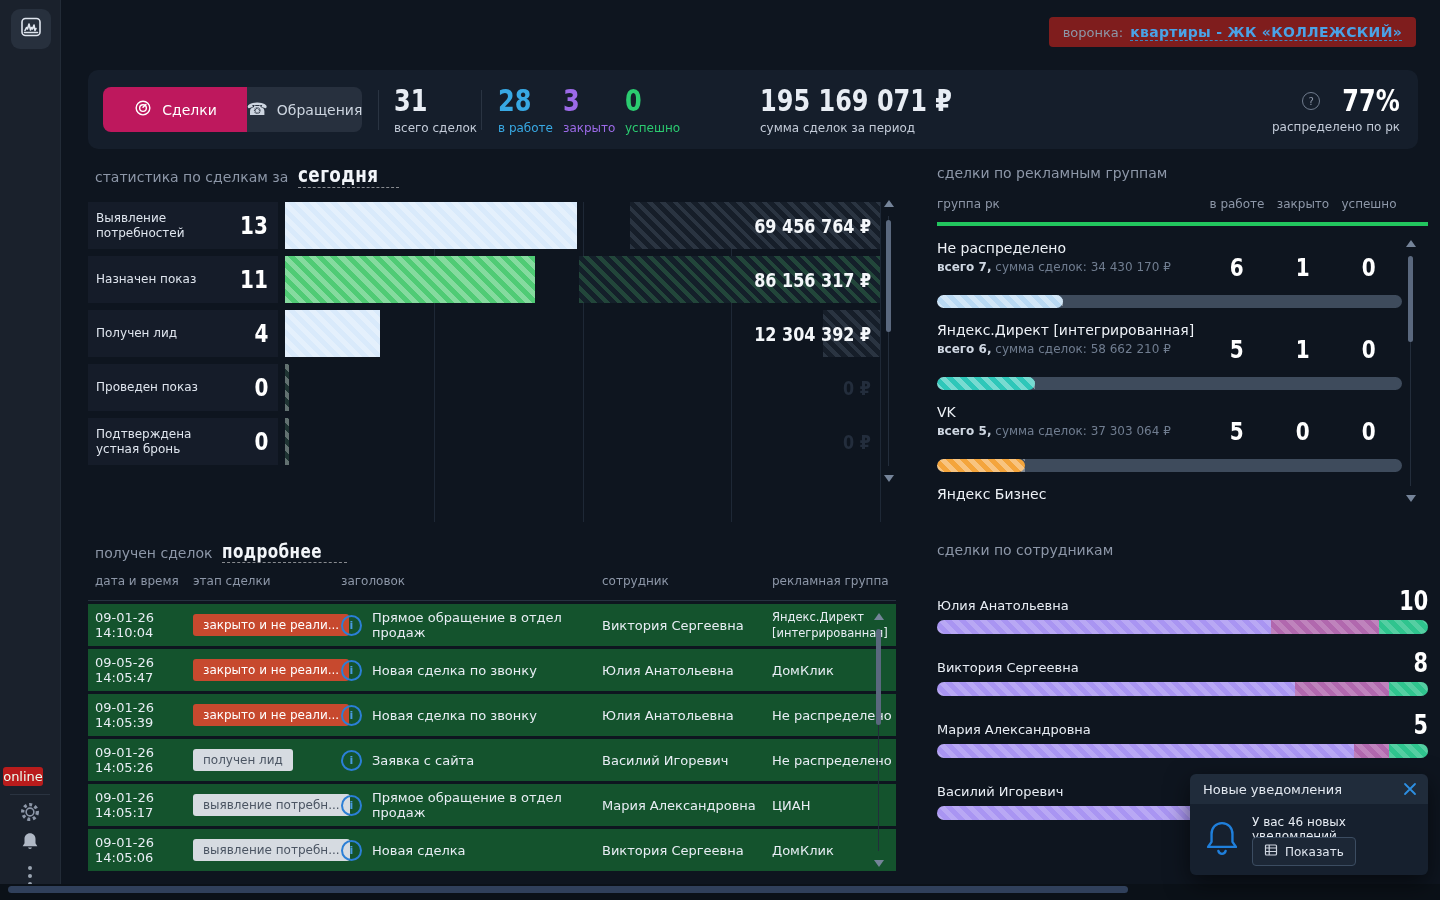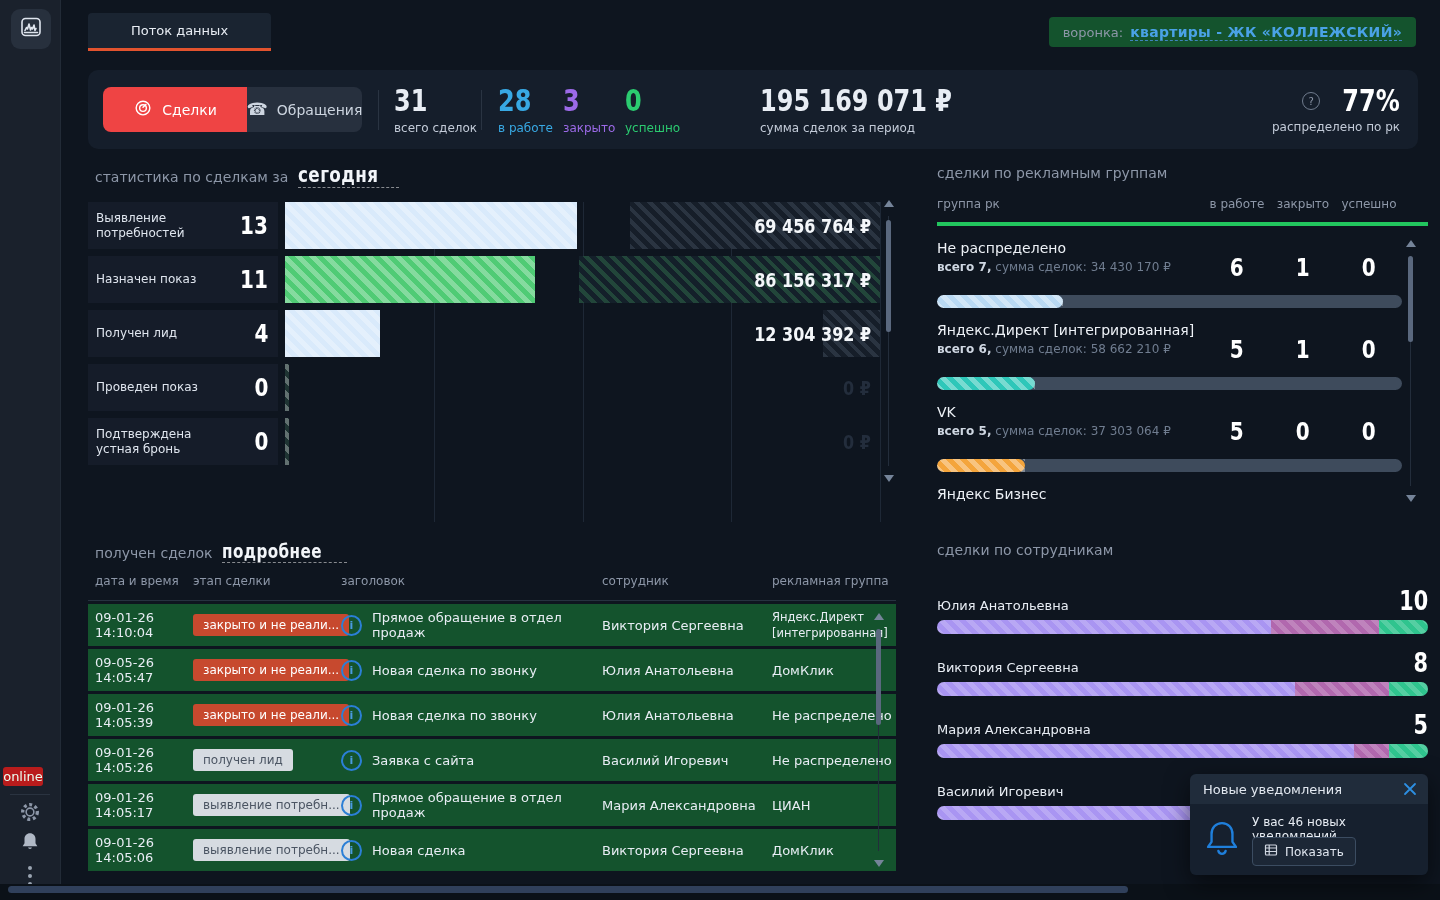--- a/index.html
+++ b/index.html
@@ -17,30 +17,30 @@
             color:#eafff2;font-size:13px;display:flex;align-items:center;justify-content:center;}
   .side-sep{position:absolute;left:10px;top:794px;width:40px;height:1px;background:#2a3340;}
   .side-icon{position:absolute;left:0;width:60px;display:flex;justify-content:center;cursor:pointer;}
   .dots{position:absolute;left:28px;top:862px;cursor:pointer;}
   .dots i{display:block;width:4px;height:4px;border-radius:50%;background:#9aa4b2;margin:4px 0;}
 
   
   .nav-tab{position:absolute;left:88px;top:13px;width:183px;height:38px;background:#1a2431;border-radius:4px 4px 0 0;
            display:flex;align-items:center;justify-content:center;font-size:13px;color:#e8edf4;cursor:pointer;
            border-bottom:3px solid #e2532e;box-sizing:border-box;}
-  .funnel{position:absolute;right:24px;top:17px;height:30px;background:#14532d;border-radius:4px;
+  .funnel{position:absolute;right:24px;top:17px;height:30px;background:#7f1d1d;border-radius:4px;
           display:flex;align-items:center;padding:0 14px;font-size:13px;}
   .funnel .lbl{color:#8d97a8;margin-right:7px;}
   .funnel .val{color:#4aa2e6;font-size:14px;font-weight:700;border-bottom:1px dashed #3f84be;cursor:pointer;letter-spacing:.3px;}
 
   
   .hcard{position:absolute;left:88px;top:70px;width:1330px;height:79px;background:#151e2b;border-radius:10px;}
   .toggle{position:absolute;left:15px;top:17px;height:45px;display:flex;border-radius:8px;overflow:hidden;}
   .tg{display:flex;align-items:center;justify-content:center;gap:9px;font-size:14px;cursor:pointer;}
-  .tg.active{width:144px;background:#ef4444;color:#fff;}
+  .tg.active{width:144px;background:#be185d;color:#fff;}
   .tg.idle{width:115px;background:#27303e;color:#cdd5e0;}
   .hdiv{position:absolute;top:20px;width:1px;height:40px;background:#2a3442;}
   .stat{position:absolute;top:16px;}
   .stat .v{font-size:30px;line-height:30px;}
   .stat .l{font-size:12px;margin-top:5px;}
   .stat.white .v,.stat.white .l{color:#e8edf4;}.stat.white .l{color:#c3cbd8;}
   .stat.blue .v,.stat.blue .l{color:#38a9e4;}
   .stat.purple .v,.stat.purple .l{color:#9c6ae8;}
   .stat.green .v,.stat.green .l{color:#2bcb70;}
   .dist{position:absolute;right:18px;top:16px;text-align:right;}
@@ -174,23 +174,20 @@
         </svg>
       </span>
     </div>
     <div class="dots">
         <i></i>
         <i></i>
         <i></i>
       </div>
   </div>
 
-  <div class="nav-tab">
-    <span>Поток данных</span>
-  </div>
   <div class="funnel">
     <span class="lbl">воронка:</span>
     <span class="val">квартиры - ЖК «КОЛЛЕЖСКИЙ»</span>
   </div>
 
   <div class="hcard">
     <div class="toggle">
       <div class="tg active">
         <span>
           <svg width="20" height="20" viewBox="0 0 24 24" fill="none" stroke="#fff" stroke-width="1.7" stroke-linecap="round">

